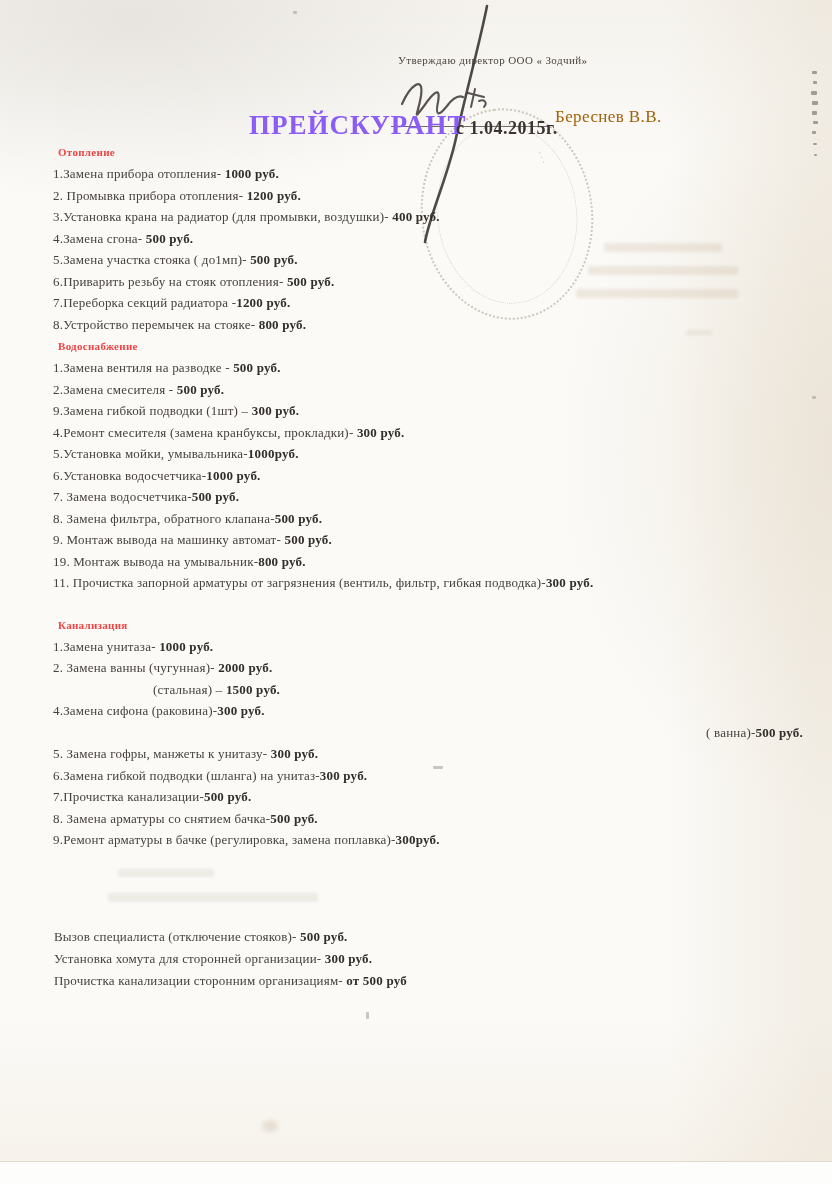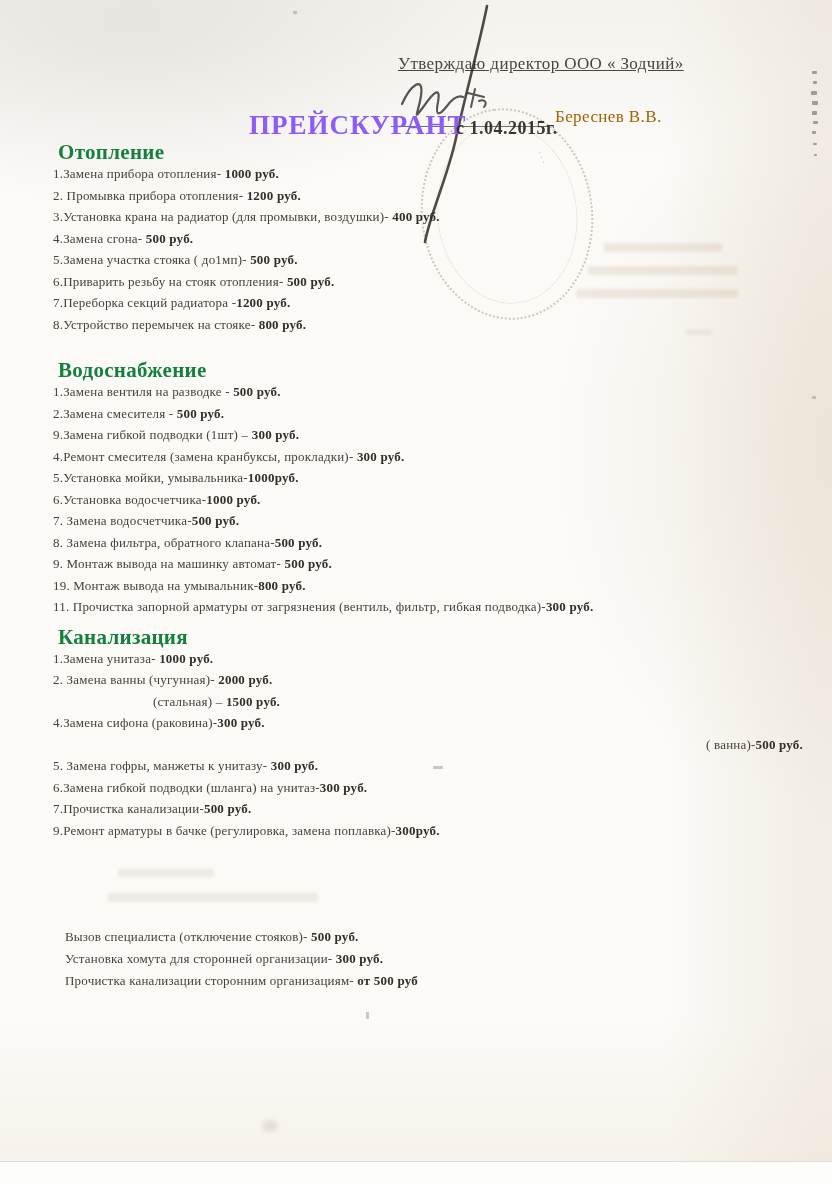--- a/index.html
+++ b/index.html
@@ -10,45 +10,45 @@
       radial-gradient(ellipse 520px 260px at 16% 2%, rgba(208,204,198,0.38), transparent 70%),
       radial-gradient(ellipse 420px 520px at 103% 38%, rgba(226,214,196,0.45), transparent 72%),
       linear-gradient(to right, rgba(255,255,255,0) 80%, rgba(230,220,204,0.40) 98%),
       linear-gradient(to bottom, rgba(240,236,229,0.55), rgba(252,250,247,0) 160px),
       linear-gradient(to bottom, rgba(248,243,236,0) 86%, rgba(243,235,224,0.5) 98%),
       #fbfaf7;
     color:#433e3a;
   }
   .paper{position:absolute;inset:0;}
   
-  .approval{position:absolute;left:398px;top:54px;width:400px;font-size:17px;letter-spacing:0.4px;color:#4a443f;text-decoration:underline;}
+  .approval{position:absolute;left:398px;top:54px;width:400px;font-size:11px;letter-spacing:0.4px;color:#4a443f;}
   .sig-row{position:absolute;left:391px;top:78px;width:400px;font-size:17px;letter-spacing:0.4px;color:#a16207;margin-top:29px;}
   .sig-line{display:inline-block;width:158px;border-bottom:1.6px solid rgba(70,64,58,0.75);height:17px;vertical-align:bottom;margin-right:6px;}
   
   .title-row{position:absolute;left:0;top:110px;width:832px;}
   .doc-title{position:absolute;left:249px;top:0;font-size:27px;font-weight:bold;letter-spacing:1px;color:#8b5cf6;}
   .doc-date{position:absolute;left:456px;top:8px;font-size:18px;font-weight:bold;letter-spacing:0.5px;color:#3b3531;}
   
   .stamp{position:absolute;left:421px;top:108px;width:168px;height:208px;border-radius:50%;
     border:2px dotted rgba(128,120,94,0.38);transform:rotate(-7deg);}
   .stamp-inner{position:absolute;left:14px;top:14px;right:14px;bottom:14px;border-radius:50%;
     border:1px dotted rgba(128,120,94,0.28);}
   .stamp-frag{position:absolute;font-size:9px;color:rgba(110,104,80,0.45);letter-spacing:2px;transform:rotate(75deg);left:118px;top:48px;}
   
   .sig-svg{position:absolute;left:330px;top:0;width:300px;height:260px;pointer-events:none;}
   
   .sections{position:absolute;left:53px;top:141px;width:750px;}
   .section{margin:0;}
-  .section + .section{margin-top:24px;}
-  .section:nth-child(3){margin-top:8px;}
-  .section-heading{font-weight:bold;font-size:21px;line-height:22px;padding-left:5px;color:#15803d;letter-spacing:0.3px;}
+  .section + .section{margin-top:0;}
+  .section:nth-child(3){margin-top:20px;}
+  .section-heading{font-weight:bold;font-size:11px;line-height:22px;padding-left:5px;color:#ef4444;letter-spacing:0.3px;}
   .line{font-size:13px;line-height:21.5px;letter-spacing:0.2px;white-space:nowrap;color:#46413c;}
   .line .p{font-weight:bold;color:#322e2a;}
   
-  .footer-list{position:absolute;left:65px;top:926px;}
+  .footer-list{position:absolute;left:54px;top:926px;}
   .footer-list .line{line-height:21.8px;}
   
   .ghost{position:absolute;background:rgba(186,162,132,0.20);filter:blur(1.6px);border-radius:2px;}
   .ghost2{position:absolute;background:rgba(190,180,168,0.22);filter:blur(1.8px);border-radius:2px;}
   
   .edge-mark{position:absolute;background:rgba(92,90,86,0.55);border-radius:1px;}
   .soft-mark{position:absolute;background:rgba(150,146,142,0.5);border-radius:1px;}
   .bottom-edge{position:absolute;left:0;top:1161px;width:832px;height:23px;
     background:#fdfdfc;border-top:1px solid rgba(203,193,176,0.55);}
   .smudge{position:absolute;background:rgba(215,205,192,0.55);filter:blur(2px);border-radius:50%;}
@@ -108,20 +108,21 @@
       <div class="section">
         <div class="section-heading">Канализация</div>
         <div class="line"><span class="t">1.Замена унитаза- </span><span class="p">1000 руб.</span></div>
         <div class="line"><span class="t">2. Замена ванны (чугунная)- </span><span class="p">2000 руб.</span></div>
         <div class="line" style="padding-left: 100px;"><span class="t">(стальная) – </span><span class="p">1500 руб.</span></div>
         <div class="line"><span class="t">4.Замена сифона (раковина)-</span><span class="p">300 руб.</span></div>
         <div class="line" style="padding-left: 120px; text-align: right;"><span class="t">( ванна)-</span><span class="p">500 руб.</span></div>
         <div class="line"><span class="t">5. Замена гофры, манжеты к унитазу- </span><span class="p">300 руб.</span></div>
         <div class="line"><span class="t">6.Замена гибкой подводки (шланга) на унитаз-</span><span class="p">300 руб.</span></div>
         <div class="line"><span class="t">7.Прочистка  канализации-</span><span class="p">500 руб.</span></div>
+        <div class="line"><span class="t">8. Замена арматуры со снятием бачка-</span><span class="p">500 руб.</span></div>
         <div class="line"><span class="t">9.Ремонт арматуры в бачке (регулировка, замена поплавка)-</span><span class="p">300руб.</span></div>
       </div>
     </div>
 
   <div class="footer-list">
       <div class="line"><span class="t">Вызов специалиста (отключение стояков)- </span><span class="p">500 руб.</span></div>
       <div class="line"><span class="t">Установка хомута для сторонней организации- </span><span class="p">300 руб.</span></div>
       <div class="line"><span class="t">Прочистка канализации сторонним организациям- </span><span class="p">от 500 руб</span></div>
     </div>
 

